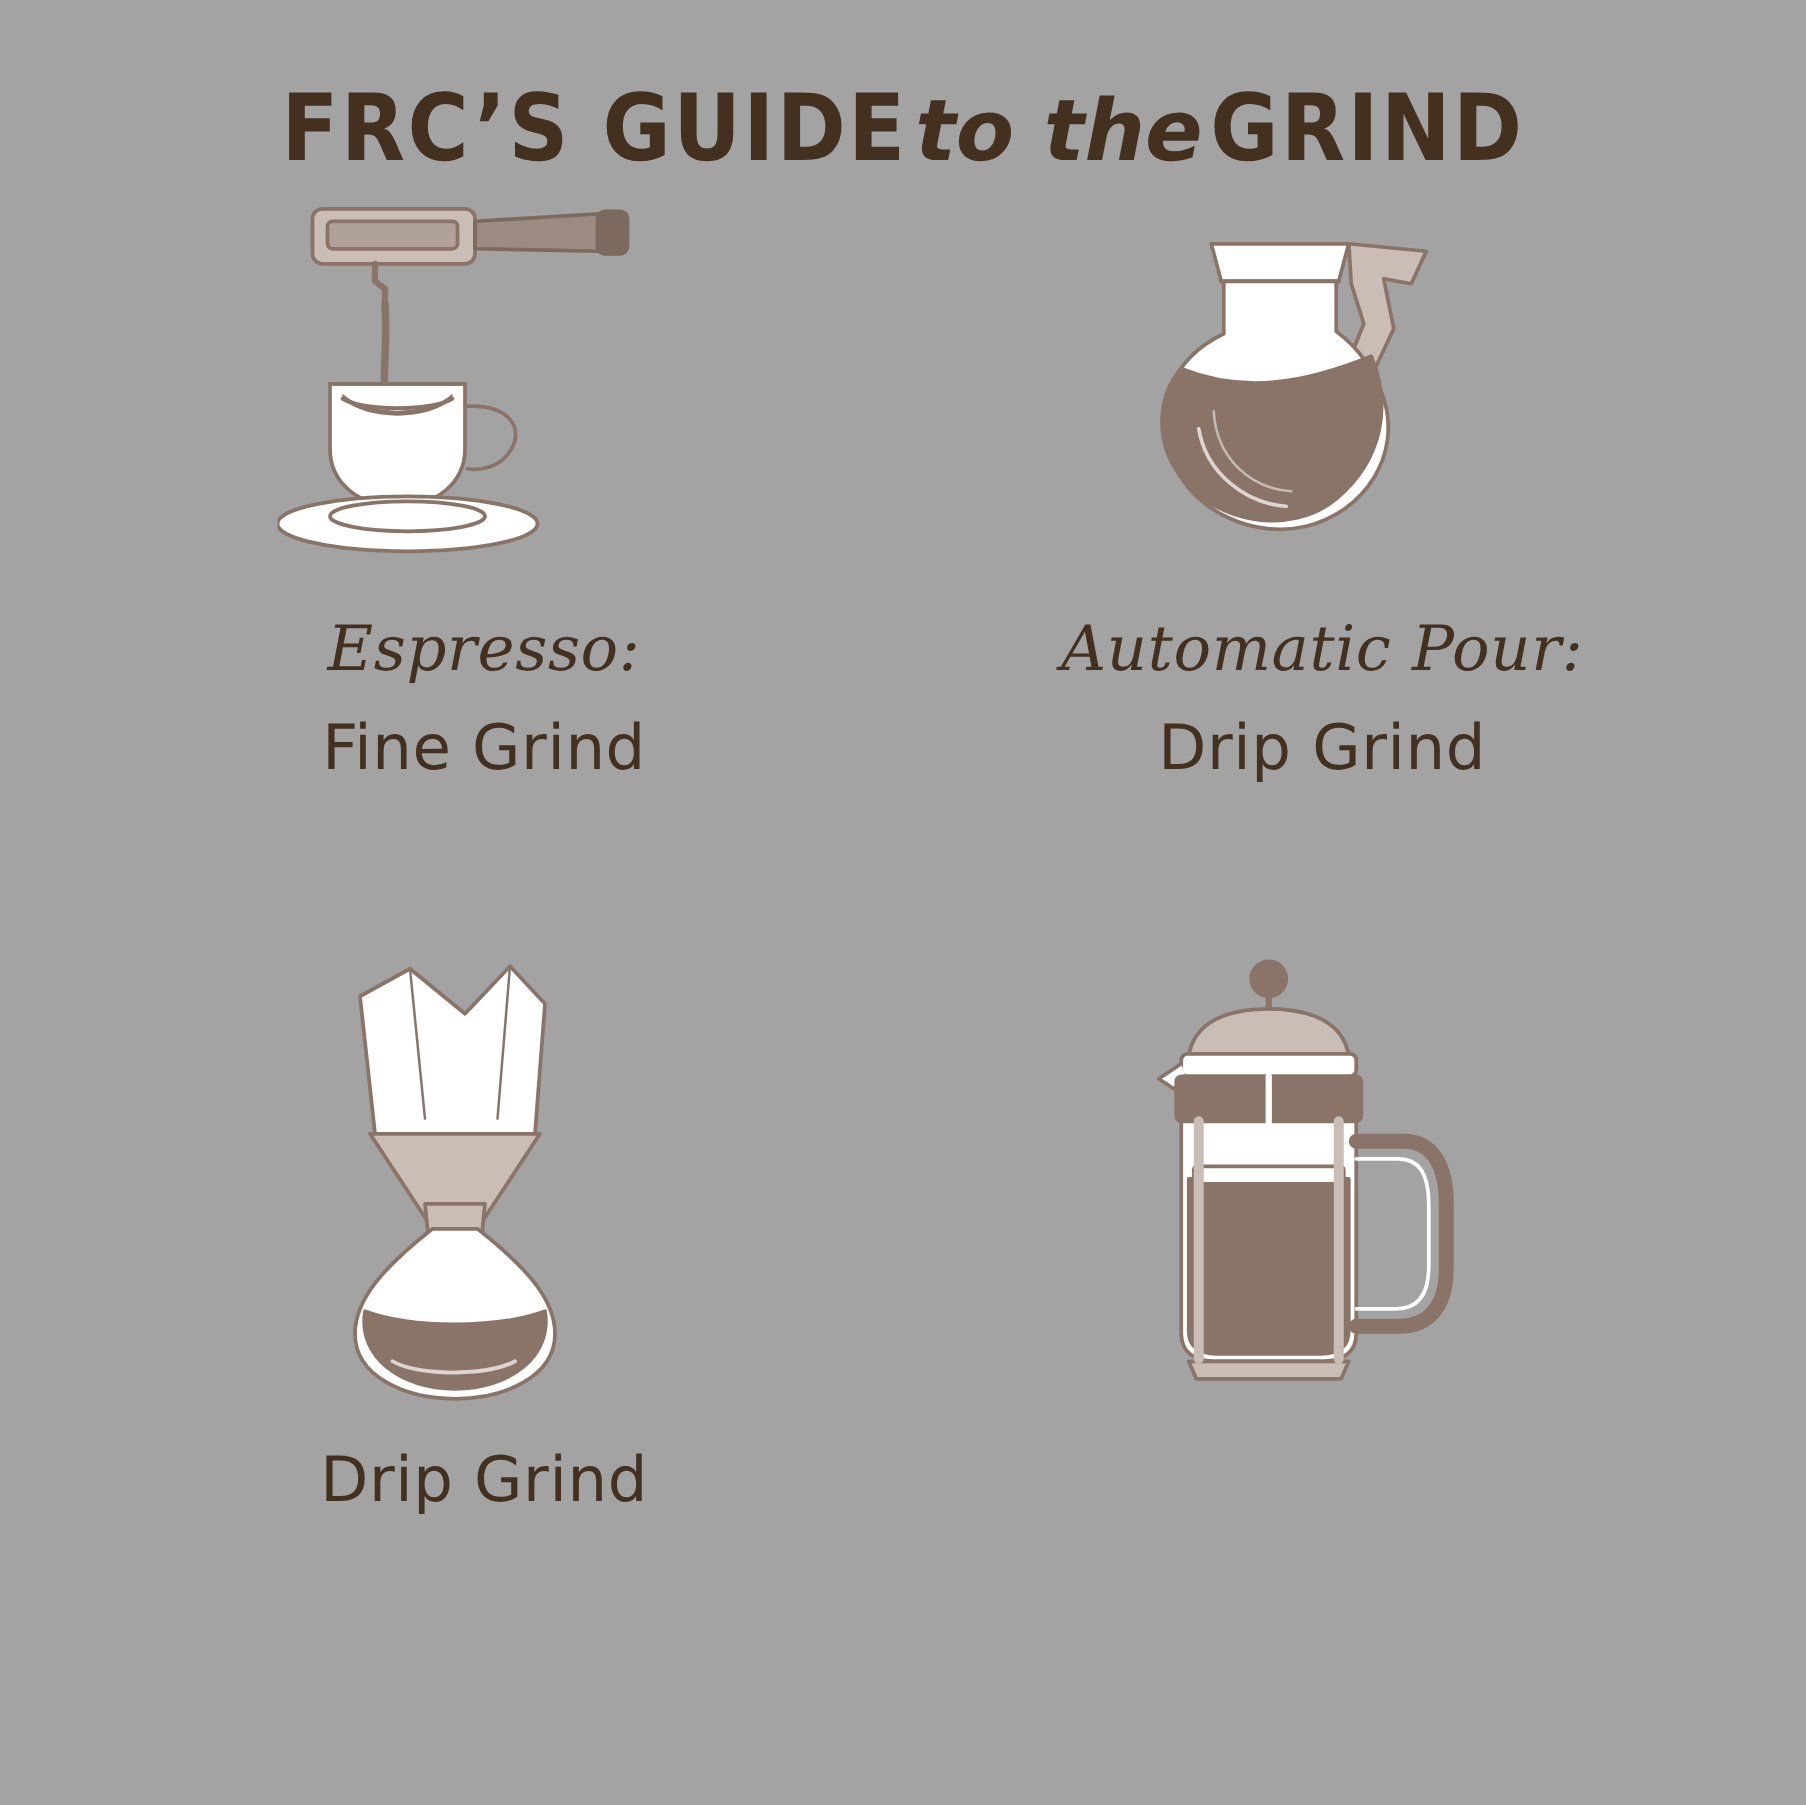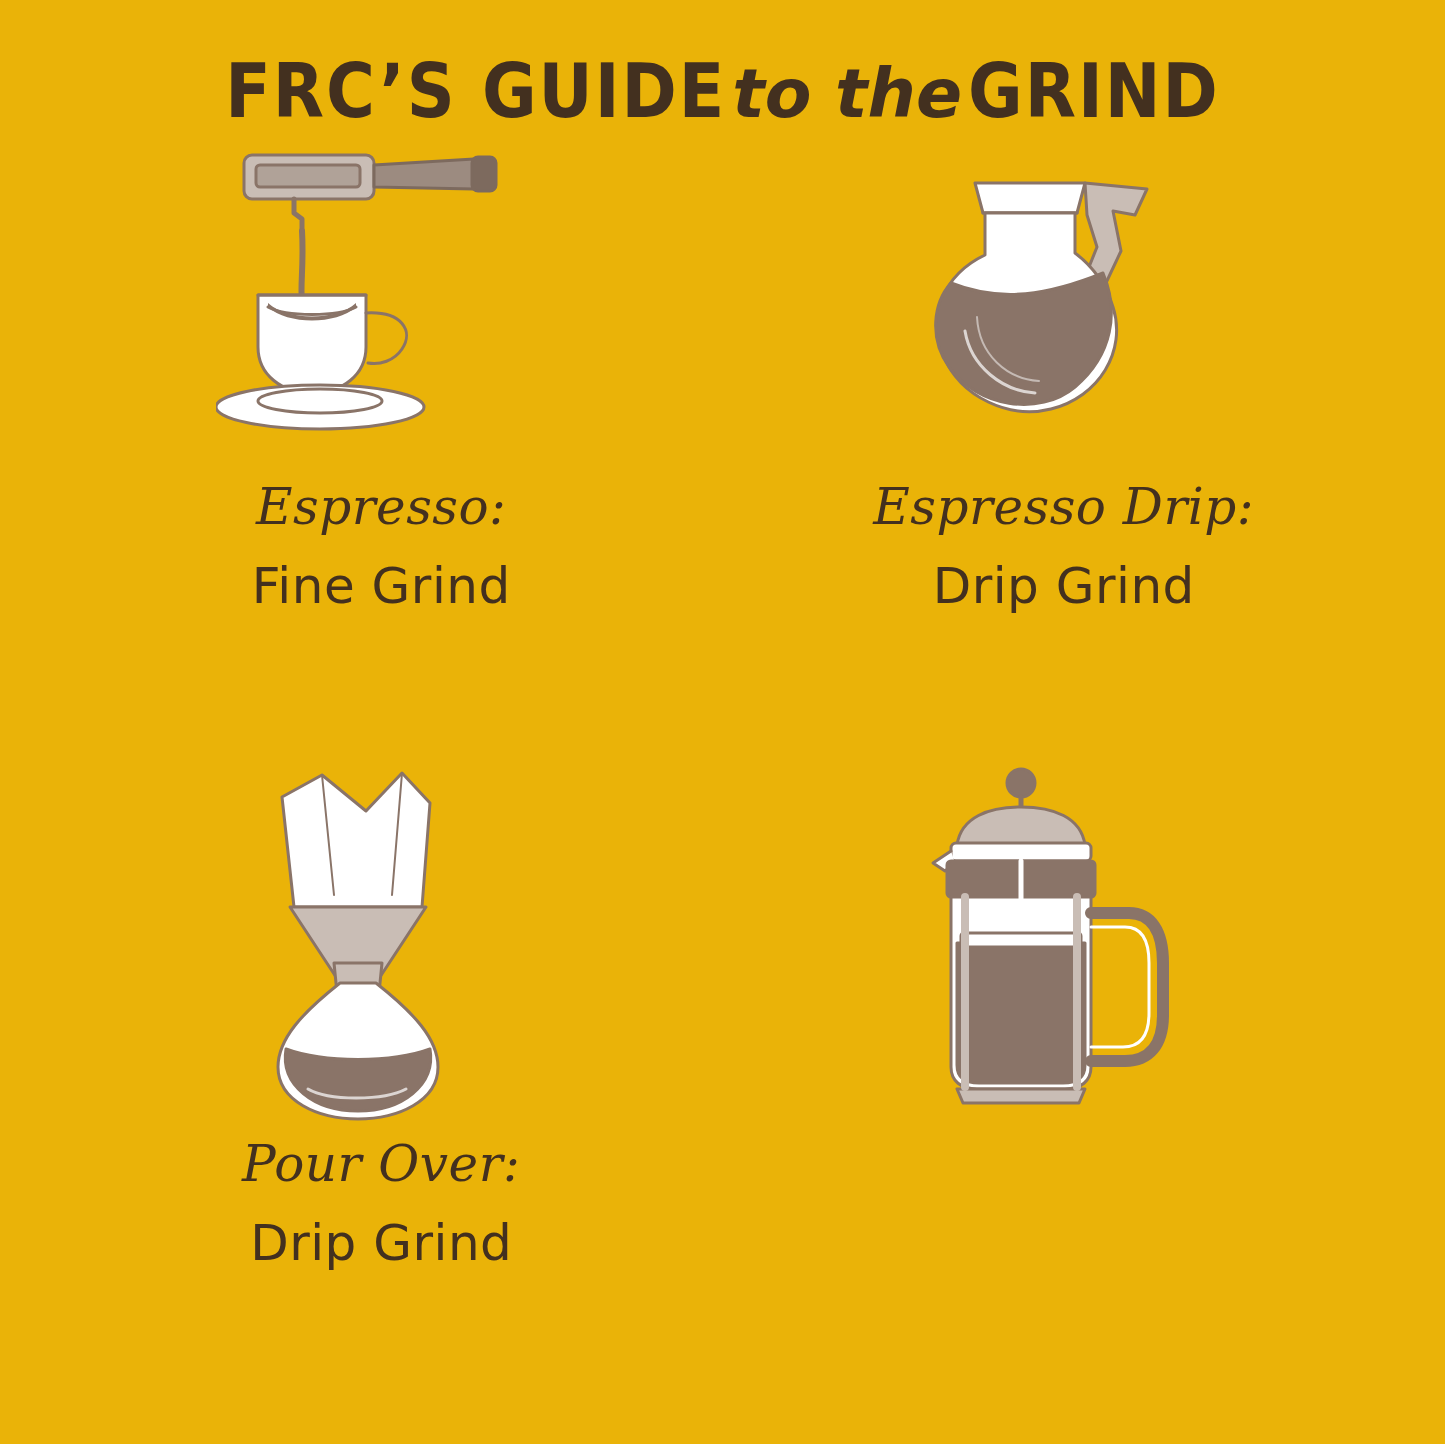--- a/index.html
+++ b/index.html
@@ -11,25 +11,25 @@
     width: 1445px;
     height: 1444px;
     font-family: "Liberation Sans", sans-serif;
     color: #4a3728;
     overflow: hidden;
     position: relative;
   }
   .poster {
     width: 1445px;
     height: 1444px;
-    background: #eab308;
+    background: #a3a3a3;
     display: flex;
     flex-direction: column;
     box-sizing: border-box;
-    padding: 0;
+    padding: 12px;
   }
   .title-wrap {
     text-align: center;
     padding-top: 48px;
     height: 120px;
     box-sizing: border-box;
   }
   .title {
     font-family: "DejaVu Sans", sans-serif;
     font-weight: bold;
@@ -152,21 +152,21 @@
             <path d="M86 78 L86 120 C 44 140, 28 182, 44 220 C 62 264, 112 284, 152 274 C 200 262, 228 216, 214 172 C 204 140, 184 124, 176 118 L176 78 Z" fill="#ffffff" stroke="#8a7468"></path>
 
             <path d="M52 148 C 102 168, 150 160, 204 138 C 220 176, 214 220, 176 252 C 140 282, 78 272, 50 232 C 30 204, 34 168, 52 148 Z" fill="#8a7468" stroke="#8a7468"></path>
 
             <path d="M66 196 C 72 232, 104 256, 136 258" stroke="#ffffff" stroke-width="3" fill="none" opacity="0.7"></path>
             <path d="M78 182 C 80 220, 108 244, 140 246" stroke="#ffffff" stroke-width="2" fill="none" opacity="0.5"></path>
           </g>
         </svg>
       </div>
       <div class="caption">
-        <span class="method">Espresso Drip:</span>
+        <span class="method">Automatic Pour:</span>
         <span class="grind">Drip Grind</span>
       </div>
     </div>
 
     <div class="cell row2">
       <div class="art">
         <svg width="330" height="360" viewBox="0 0 330 360">
           <g fill="none" stroke="#8a7468" stroke-width="3" stroke-linejoin="round" stroke-linecap="round">
 
             <path d="M66 30 L106 8 L150 44 L186 6 L214 36 L206 140 L78 140 Z" fill="#ffffff" stroke="#8a7468"></path>
@@ -178,21 +178,20 @@
             <path d="M118 196 L166 196 L162 236 L122 236 Z" fill="#c9bdb5" stroke="#8a7468"></path>
 
             <path d="M124 216 C 86 246, 62 272, 62 300 C 62 334, 102 352, 142 352 C 182 352, 222 334, 222 300 C 222 272, 198 246, 160 216 Z" fill="#ffffff" stroke="#8a7468"></path>
 
             <path d="M70 282 C 108 296, 176 296, 214 282 C 220 318, 186 344, 142 344 C 98 344, 64 318, 70 282 Z" fill="#8a7468" stroke="#8a7468"></path>
             <path d="M92 322 C 112 334, 168 334, 190 322" stroke="#ffffff" stroke-width="3" fill="none" opacity="0.7"></path>
           </g>
         </svg>
       </div>
       <div class="caption">
-        <span class="method">Pour Over:</span>
         <span class="grind">Drip Grind</span>
       </div>
     </div>
 
     <div class="cell row2">
       <div class="art">
         <svg width="330" height="360" viewBox="0 0 330 360">
           <g fill="none" stroke="#8a7468" stroke-width="3" stroke-linejoin="round" stroke-linecap="round">
 
             <circle cx="122" cy="16" r="14" fill="#8a7468" stroke="#8a7468"></circle>

